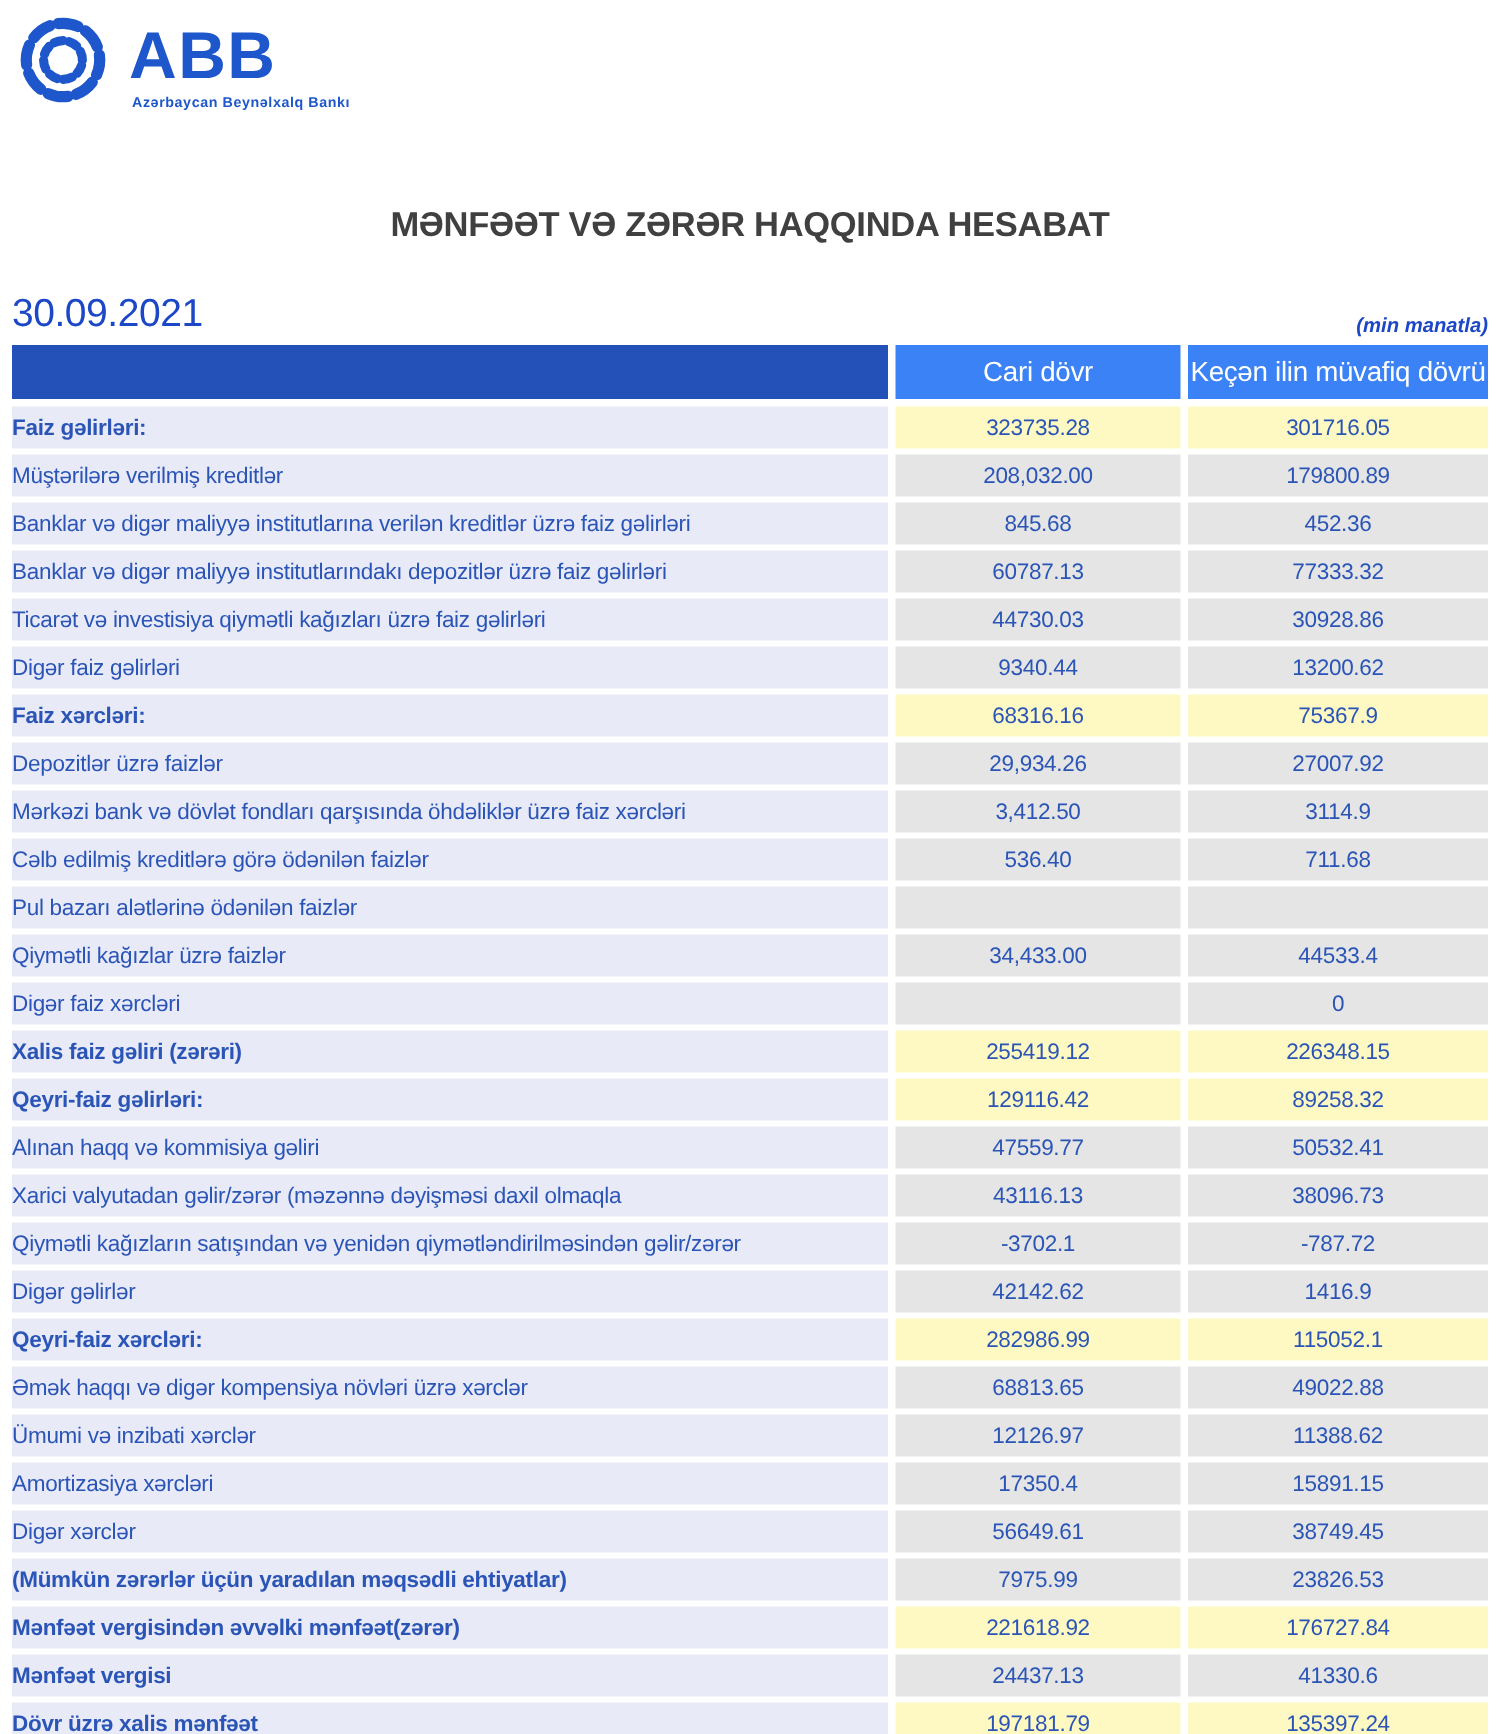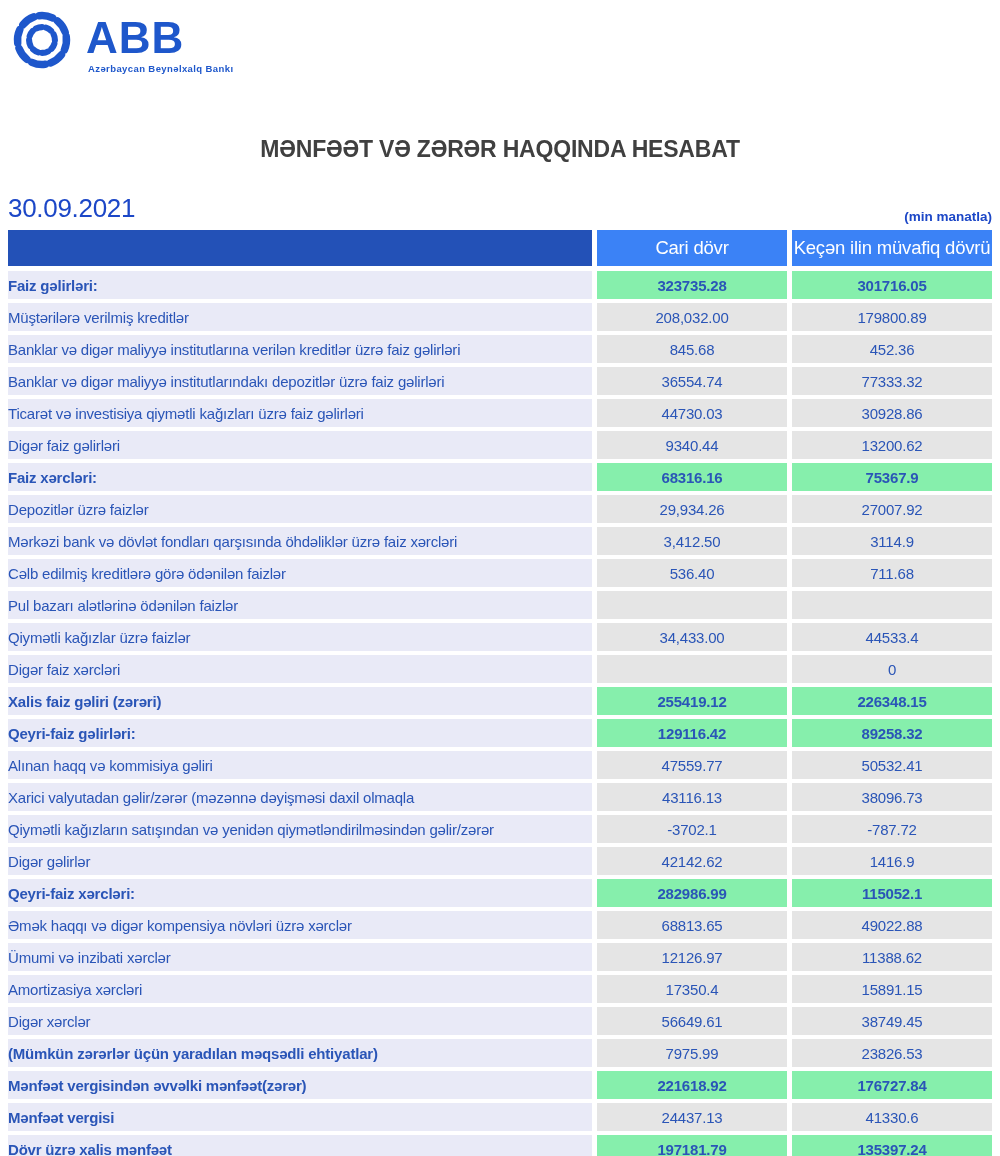--- a/index.html
+++ b/index.html
@@ -55,20 +55,21 @@
     justify-content: space-between;
     align-items: flex-end;
   }
   .report-date {
     font-size: 26px;
     color: #1c47c7;
     letter-spacing: -0.3px;
   }
   .unit-note {
     font-size: 13.5px;
+    font-style: italic;
     font-weight: 700;
     color: #1c47c7;
   }
 
   
   .fin-table { margin-top: 6px; }
   .thead { display: flex; gap: 5px; height: 36px; }
   .th-label { flex: 1 1 auto; background: #2351b7; }
   .th-val {
     background: #3b82f6;
@@ -99,21 +100,21 @@
     display: flex;
     align-items: center;
     justify-content: center;
     font-size: 15px;
     letter-spacing: -0.2px;
   }
   .td-v1 { flex: 0 0 190px; }
   .td-v2 { flex: 0 0 200px; }
 
   .trow.bold-label .td-label { font-weight: 700; }
-  .trow.bold-values .td-val  { font-weight: 700; background: #86efac; }
+  .trow.bold-values .td-val  { font-weight: 400; background: #fef9c3; }
 </style>
 </head>
 <body>
 
 <div class="page">
 
   <div class="logo-row">
     <svg class="logo-icon" viewBox="0 0 100 100" aria-hidden="true">
       <g fill="none" stroke="#1e57cb" stroke-linecap="round">
         <circle cx="50" cy="50" r="36" stroke-width="11" stroke-dasharray="20 8.26" transform="rotate(-8 50 50)"></circle>
@@ -153,21 +154,21 @@
   </div>
 
   <div class="trow">
     <div class="td-label">Banklar və digər maliyyə institutlarına verilən kreditlər üzrə faiz gəlirləri</div>
     <div class="td-val td-v1">845.68</div>
     <div class="td-val td-v2">452.36</div>
   </div>
 
   <div class="trow">
     <div class="td-label">Banklar və digər maliyyə institutlarındakı depozitlər üzrə faiz gəlirləri</div>
-    <div class="td-val td-v1">36554.74</div>
+    <div class="td-val td-v1">60787.13</div>
     <div class="td-val td-v2">77333.32</div>
   </div>
 
   <div class="trow">
     <div class="td-label">Ticarət və investisiya qiymətli kağızları üzrə faiz gəlirləri</div>
     <div class="td-val td-v1">44730.03</div>
     <div class="td-val td-v2">30928.86</div>
   </div>
 
   <div class="trow">

